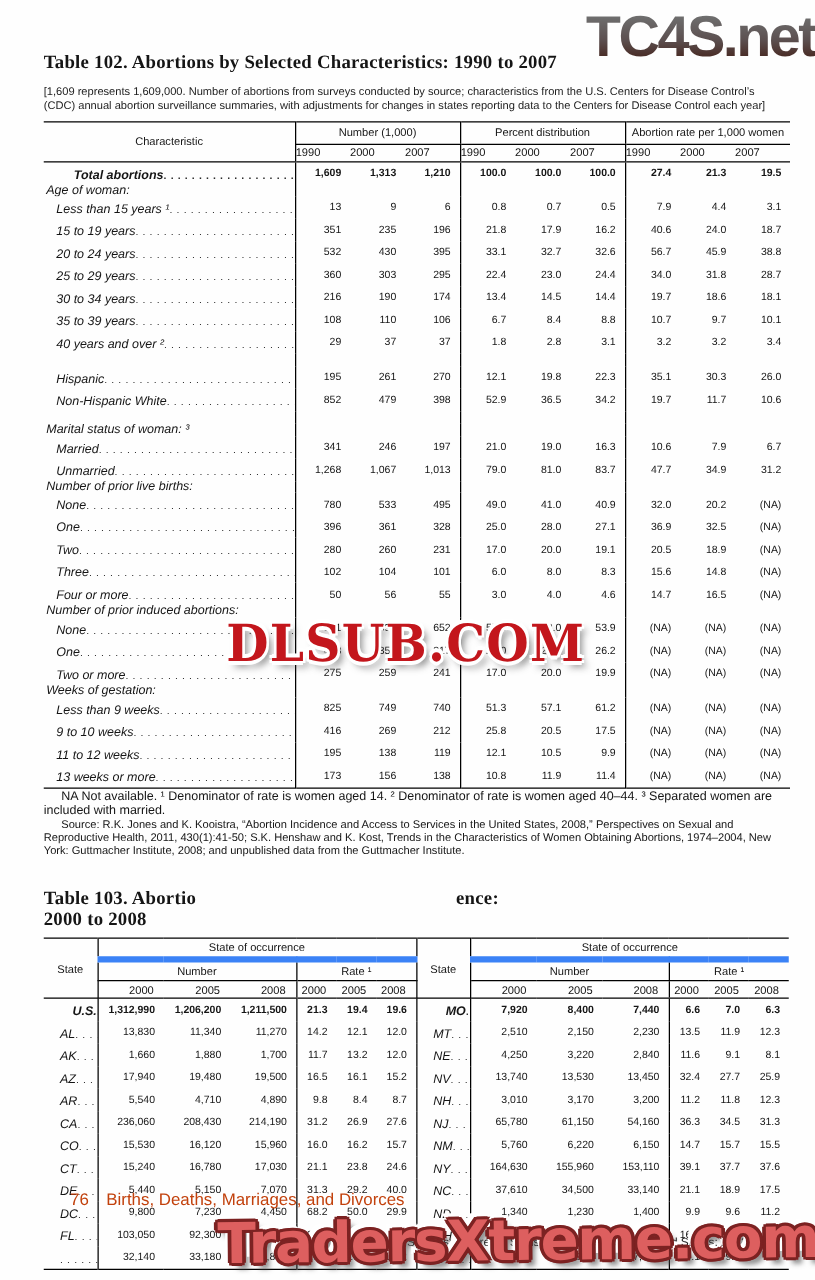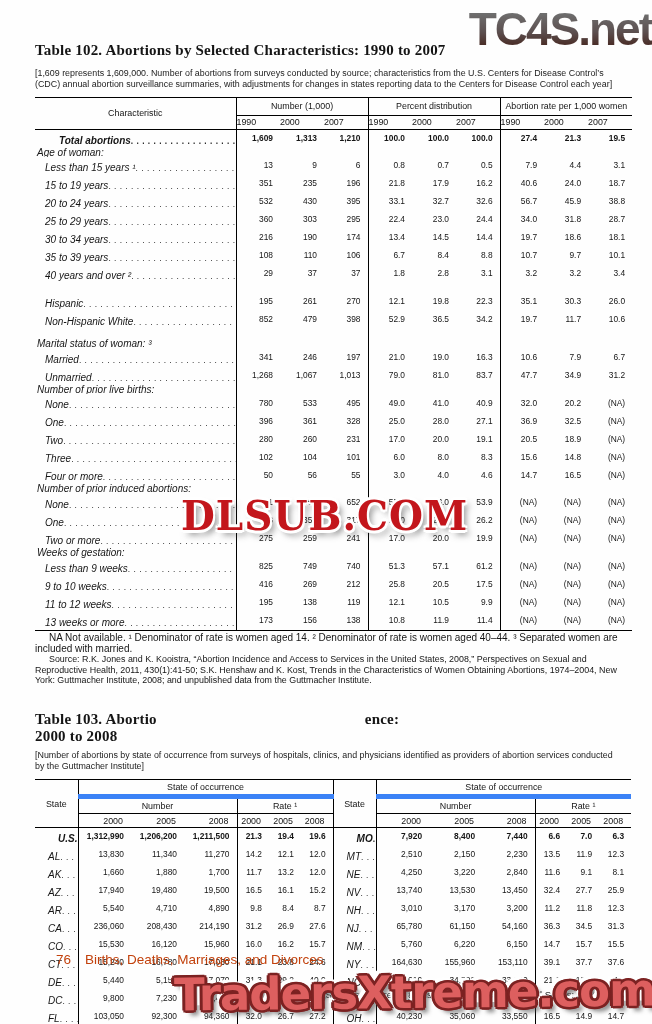--- a/index.html
+++ b/index.html
@@ -667,21 +667,20 @@
     <p class="src src102">Source: R.K. Jones and K. Kooistra, “Abortion Incidence and  Access to Services in the United States, 2008,” Perspectives on Sexual and Reproductive Health, 2011, 430(1):41-50; S.K. Henshaw and K. Kost, Trends in the Characteristics of Women Obtaining Abortions, 1974–2004, New York: Guttmacher Institute, 2008; and unpublished data from the Guttmacher Institute.</p>
 
     <div class="t103-titleblock">
       <div class="tbl-title title-line1">
         <span>Table 103. Abortio</span>
         <span class="title-gap"></span>
         <span>ence:</span>
       </div>
       <div class="tbl-title">2000 to 2008</div>
     </div>
-    <p class="note">[Number of abortions by state of occurrence from surveys of hospitals, clinics, and physicians identified as providers of abortion services conducted by the Guttmacher Institute]</p>
 
     <table class="t103">
       <colgroup>
         <col class="c-st">
         <col class="c-nn">
           <col class="c-nn">
           <col class="c-nn">
         <col class="c-rr">
           <col class="c-rr">
           <col class="c-rr">

